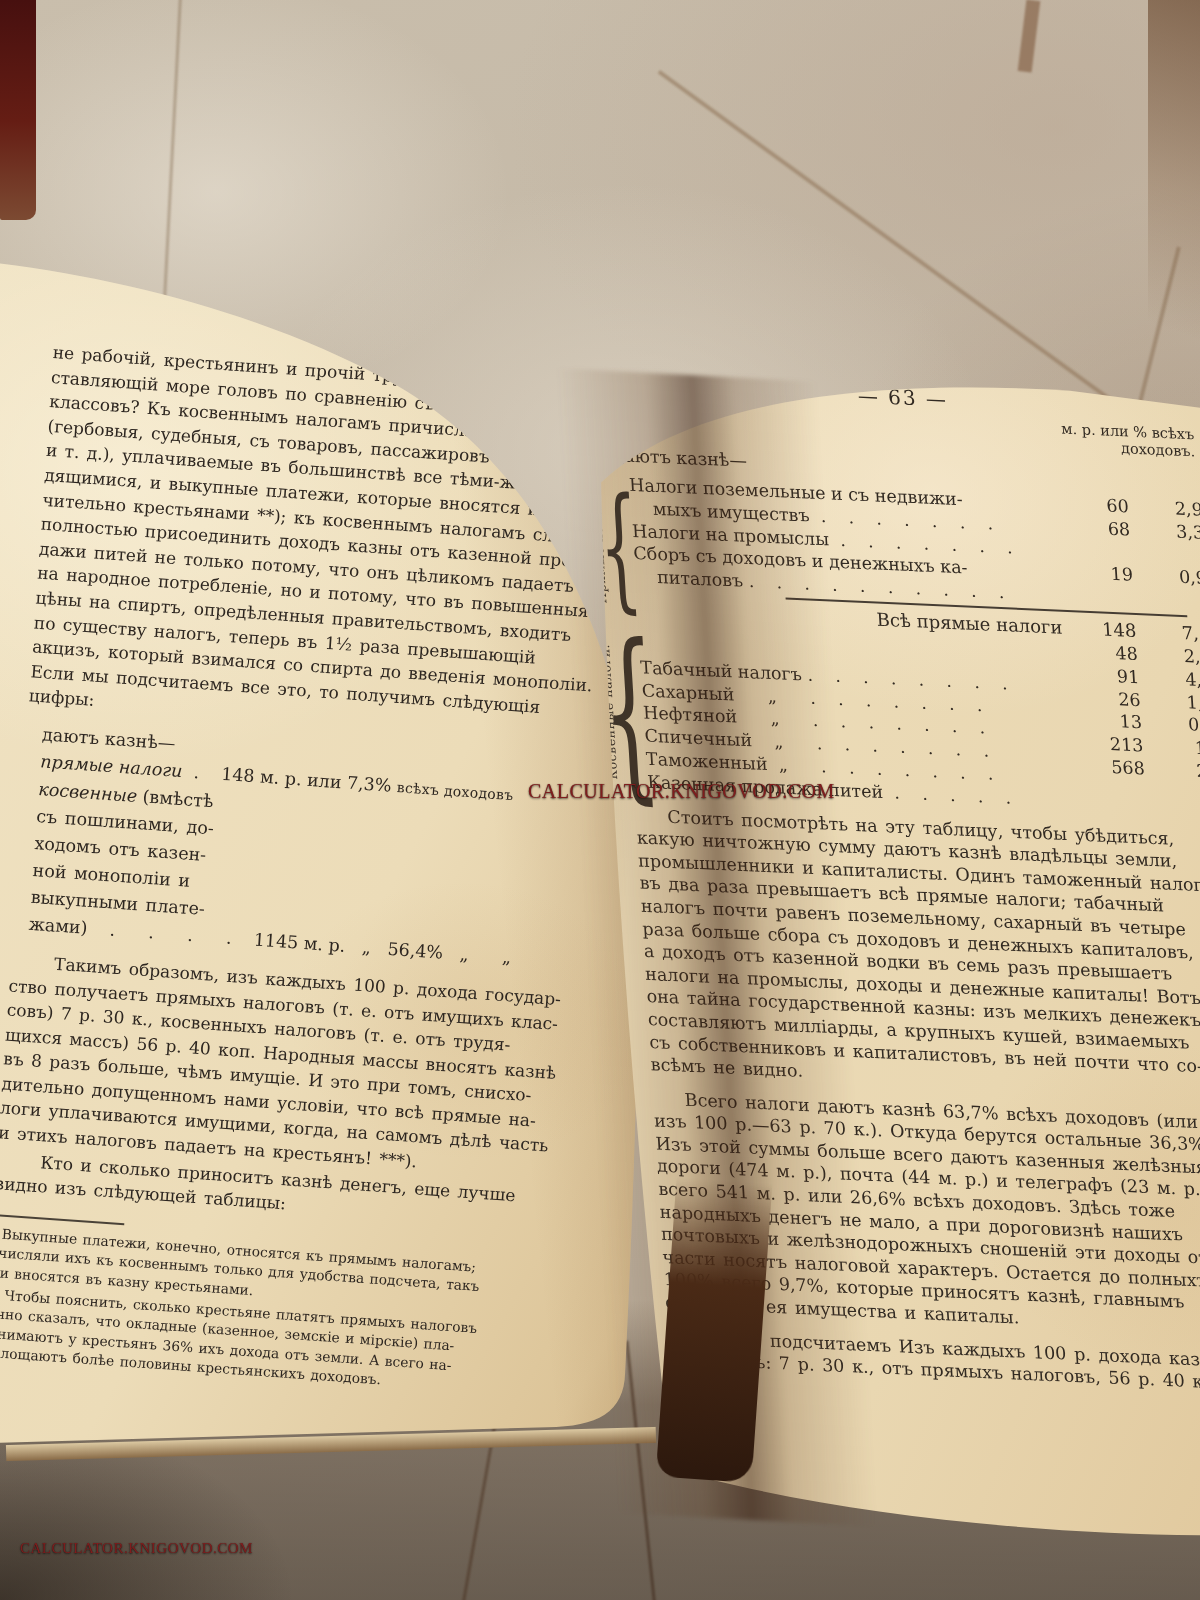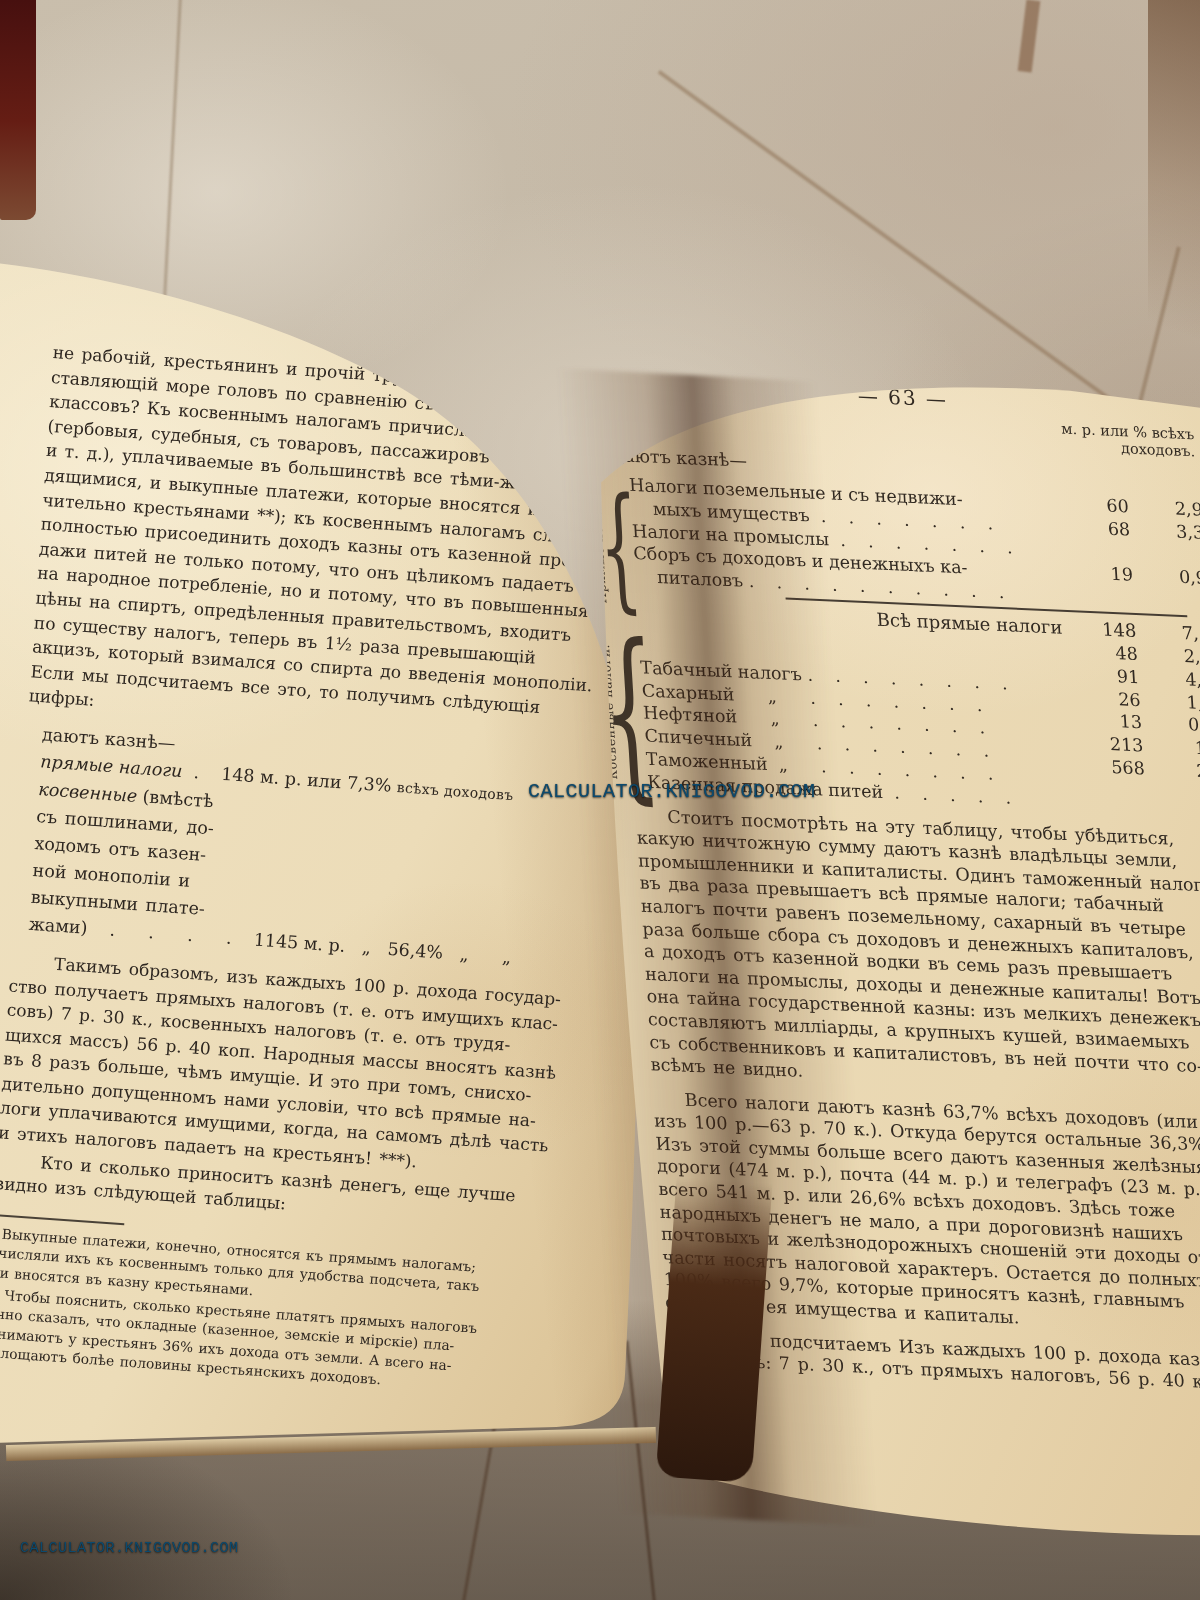--- a/index.html
+++ b/index.html
@@ -109,21 +109,21 @@
   .trow{display:flex;font-size:17.5px;line-height:22.8px;}
   .tlabel{flex:1;white-space:pre;overflow:hidden;}
   .tval{width:58px;text-align:right;}
   .tpct{width:74px;text-align:right;}
   .g2 .tval,.g2 .tpct{transform:translateY(-12px);}
   .rule-part{height:2px;background:#463d33;margin:3px 0 4px 150px;width:402px;}
   .trow-total{font-size:18px;line-height:24px;}
   .trow-total .tlabel{white-space:normal;text-align:right;padding-right:16px;}
   .content-right .para{margin-top:11px;}
   
-  .wm{position:absolute;color:#0c4a6e;font-family:Liberation Mono, monospace;
+  .wm{position:absolute;color:#7f1d1d;font-family:Liberation Serif, serif;
       text-shadow:0 1px 2px rgba(0,0,0,.65),0 0 1px rgba(0,0,0,.4);letter-spacing:.5px;z-index:40;text-align:right;}
   .wm-center{left:528px;top:780px;font-size:20px;}
   .wm-bottom{left:20px;top:1540px;font-size:15px;}
 </style>
 </head>
 <body>
 
 <div class="abs marble"></div>
 <div class="vein vein-1"></div>
 <div class="vein vein-2"></div>

